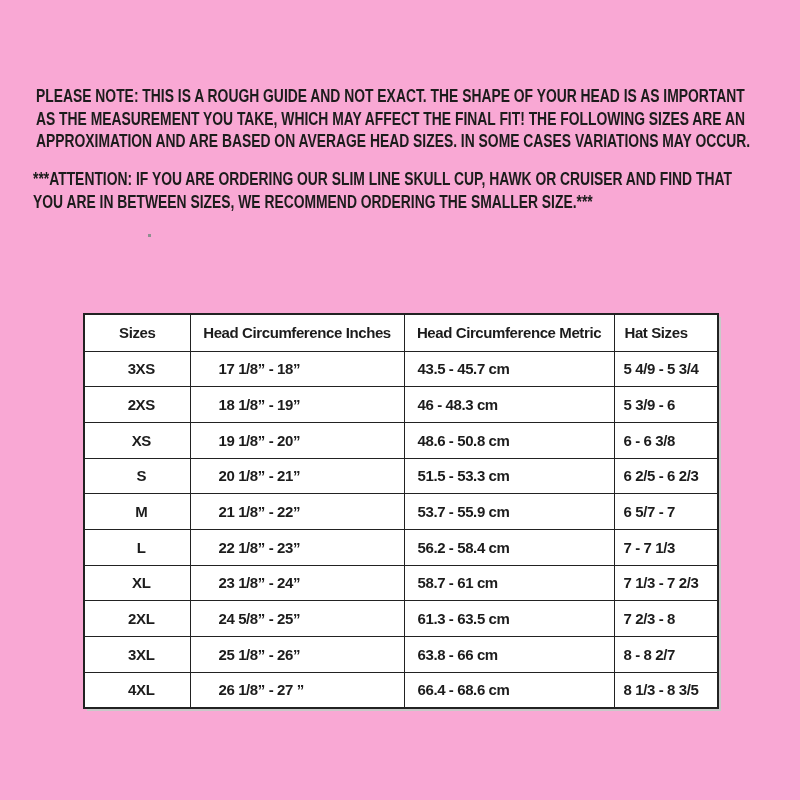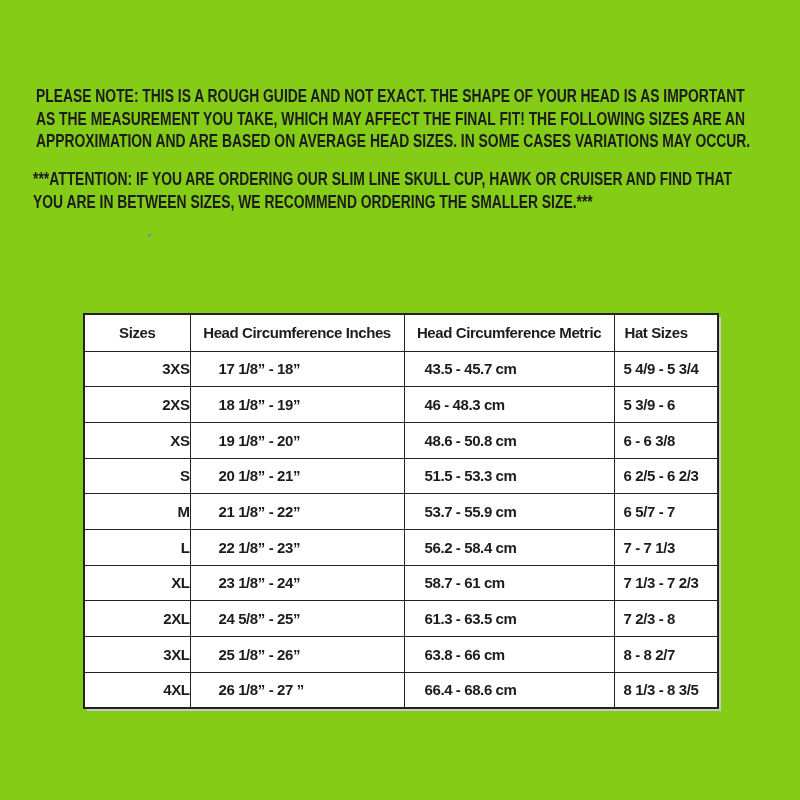--- a/index.html
+++ b/index.html
@@ -6,21 +6,21 @@
     margin: 0;
     padding: 0;
     background: #ffffff;
     font-family: "Liberation Sans", sans-serif;
     color: #1d1d1d;
   }
   .page {
     position: relative;
     width: 800px;
     height: 800px;
-    background: #84cc16;
+    background: #f9a8d4;
     overflow: hidden;
   }
   
   .note-block {
     position: absolute;
     width: 1050px;
     font-size: 19px;
     font-weight: 700;
     line-height: 22.5px;
     white-space: nowrap;
@@ -73,23 +73,23 @@
     white-space: nowrap;
   }
   .size-table thead tr { height: 37px; }
   .size-table tbody tr { height: 35.7px; }
   .col-size   { width: 106px; }
   .col-inch   { width: 214px; }
   .col-metric { width: 210px; }
   .col-hat    { width: 104px; }
   .size-table th.c { text-align: center; }
   .size-table th.l { text-align: left; padding-left: 10px; }
-  .size-table td.size-cell   { text-align: right; padding-left: 8px;  }
+  .size-table td.size-cell   { text-align: center; padding-left: 8px;  }
   .size-table td.inch-cell   { text-align: left; padding-left: 28px; }
-  .size-table td.metric-cell { text-align: left; padding-left: 20px; }
+  .size-table td.metric-cell { text-align: left; padding-left: 13px; }
   .size-table td.hat-cell    { text-align: left; padding-left: 9px; }
 </style>
 </head>
 <body>
 
 <div class="page">
 
   <div class="note-block first">
     <div>PLEASE NOTE: THIS IS A ROUGH GUIDE AND NOT EXACT. THE SHAPE OF YOUR HEAD IS AS IMPORTANT</div>
     <div>AS THE MEASUREMENT YOU TAKE, WHICH MAY AFFECT THE FINAL FIT! THE FOLLOWING SIZES ARE AN</div>

